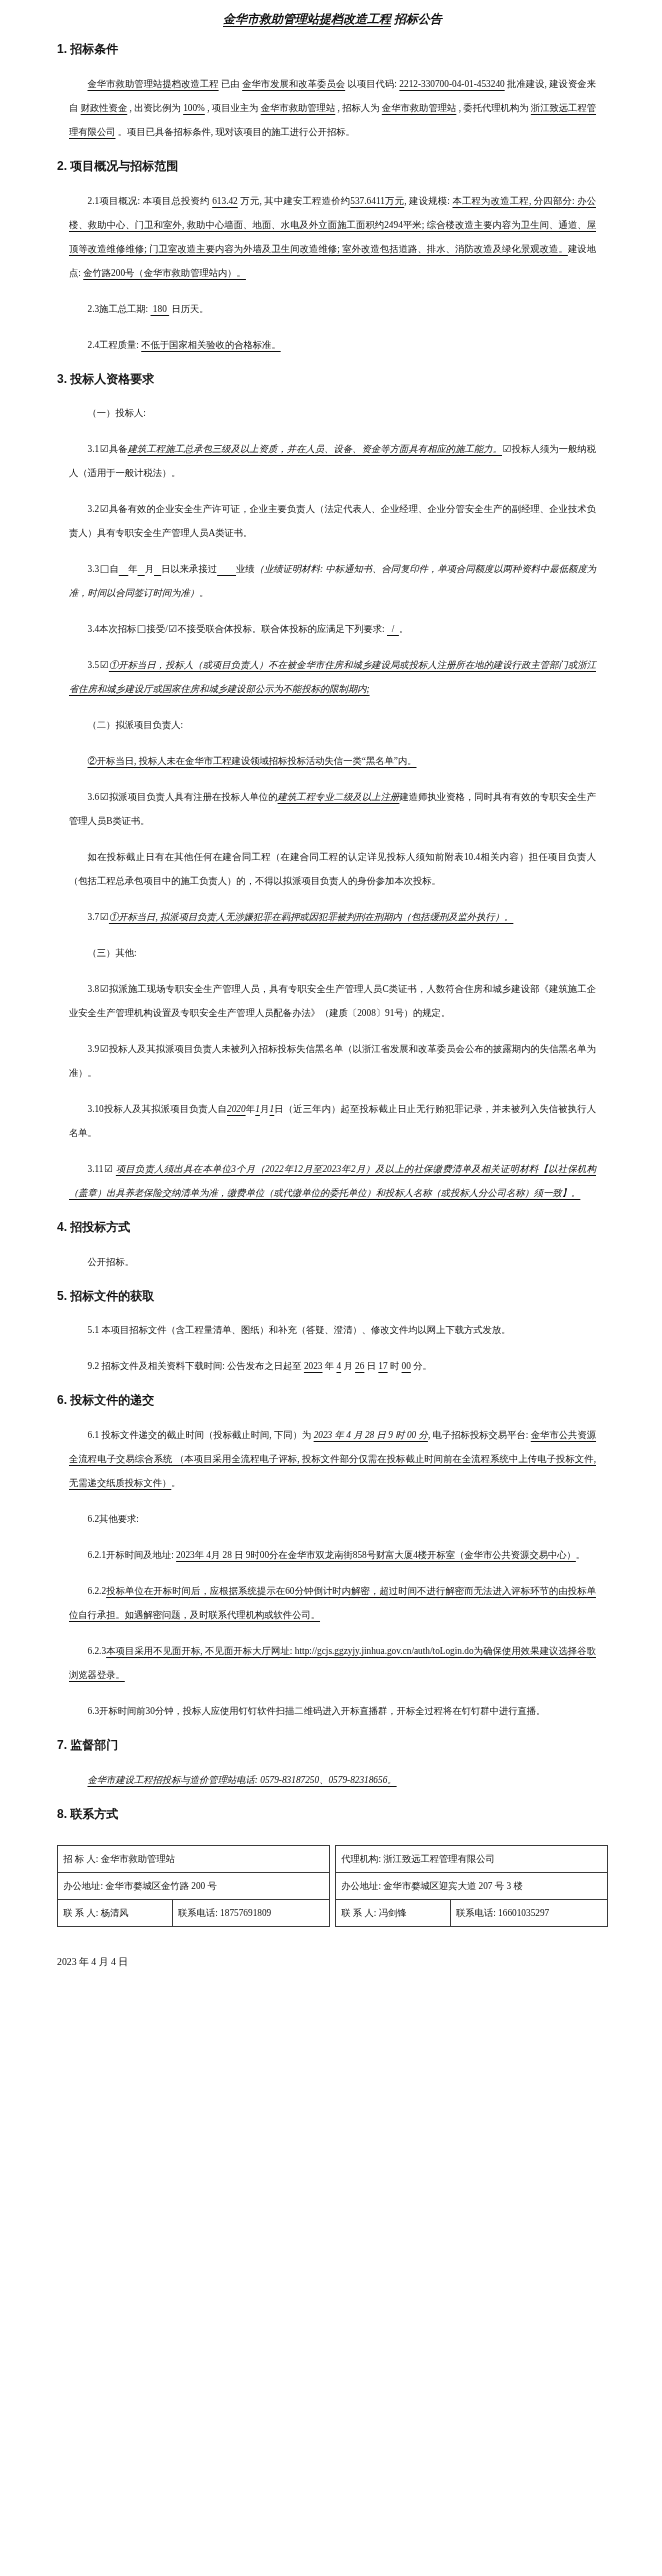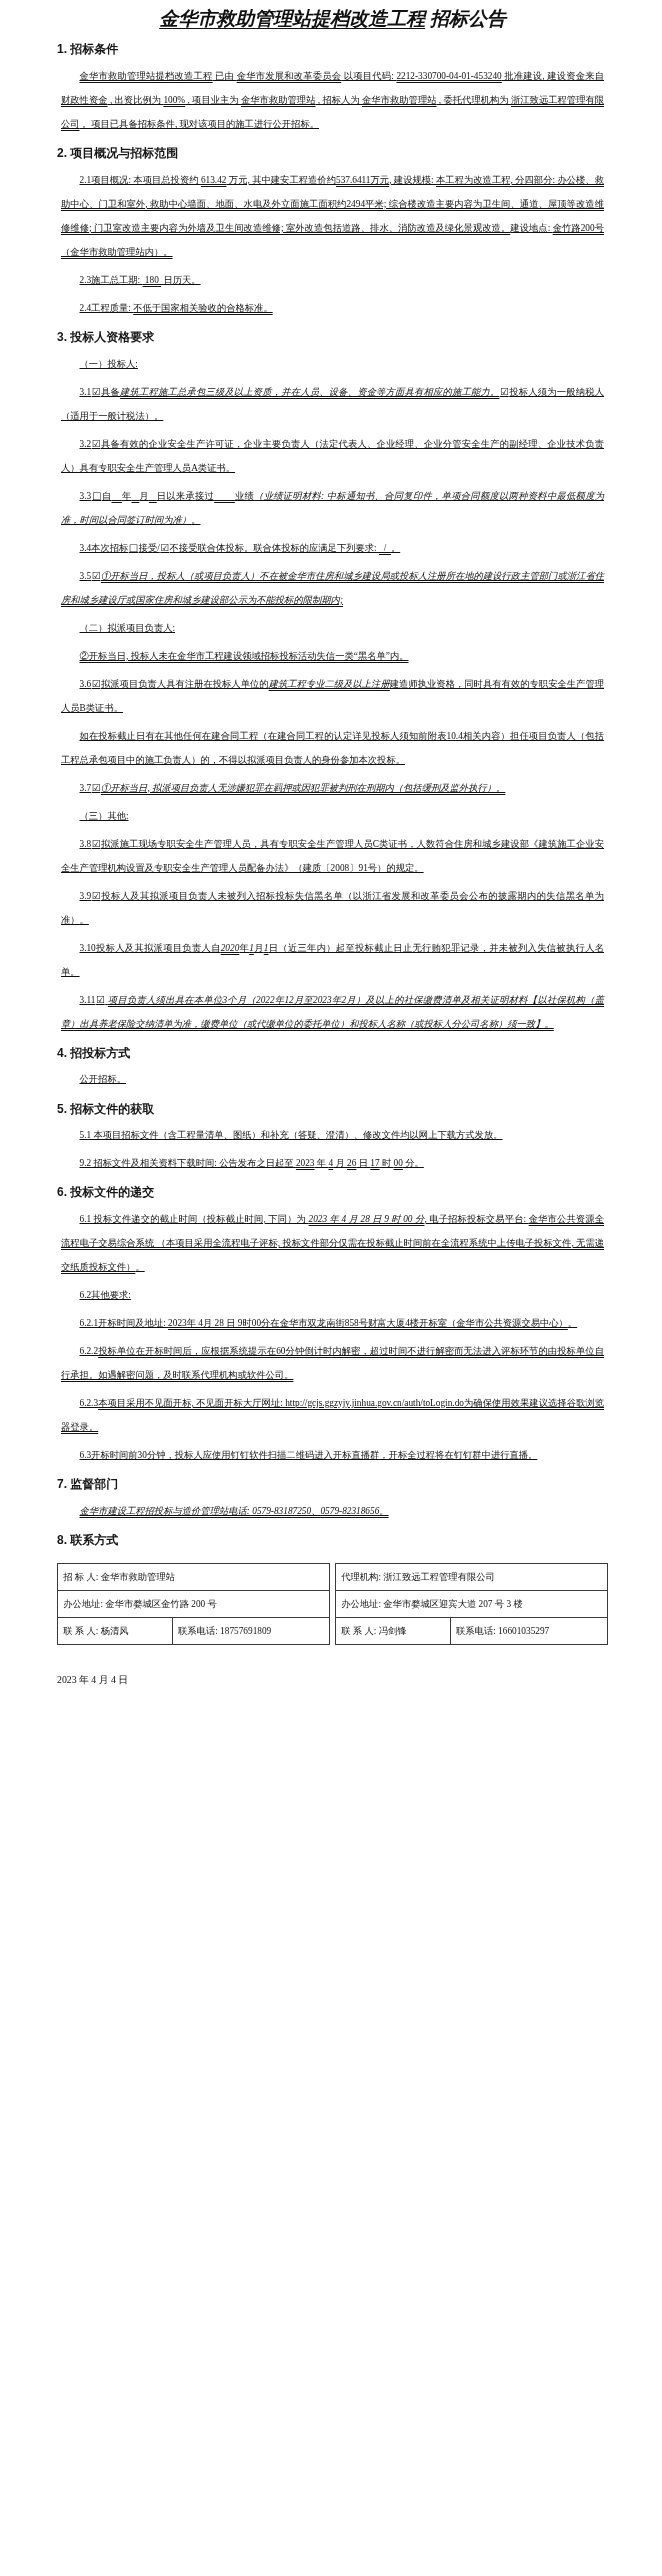--- a/index.html
+++ b/index.html
@@ -3,34 +3,34 @@
 <meta charset="utf-8">
 <style>
   html,body{margin:0;padding:0;background:#ffffff;}
   .page{
     width:662px;min-height:2878px;box-sizing:border-box;
     padding:7.2px 54px 0 57px;
     font-family:"Liberation Serif","DejaVu Serif",serif;
     color:#111;background:#fff;
   }
   .doc-title{
-    text-align:center;font-size:19px;font-weight:bold;font-style:italic;
+    text-align:center;font-size:12px;font-weight:bold;font-style:italic;
     line-height:24px;margin:0 0 8.2px 0;white-space:nowrap;
   }
   .doc-title .title-underlined{text-decoration:underline;text-underline-offset:3.1px;}
   .sec-h{
     font-family:Liberation Sans, sans-serif;
     font-weight:700;font-size:12px;line-height:20.6px;margin:7.2px 0 3.1px 0;color:#161616;
   }
-  p.para{margin:4px;font-size:9.3px;line-height:24px;text-align:justify;text-indent:18.5px;text-decoration:underline;}
+  p.para{margin:12px;font-size:9.3px;line-height:24px;text-align:justify;text-indent:18.5px;}
   span.u{text-decoration:underline;text-underline-offset:2.6px;}
   span.i{font-style:italic;}
   span.iu{font-style:italic;text-decoration:underline;text-underline-offset:2.6px;}
   span.cb{font-family:"DejaVu Sans",sans-serif;font-size:9.8px;padding:0 0.5px;}
-  .contact-table{display:flex;gap:5px;margin-top:13px;font-size:9.3px;}
+  .contact-table{display:flex;gap:5px;margin-top:21px;font-size:9.3px;}
   .ct-half{border:1px solid #3a3a3a;flex:1;background:#fff;}
   .ct-row{height:26px;display:flex;align-items:center;border-top:1px solid #3a3a3a;}
   .ct-row:first-child{border-top:none;}
   .ct-row .ct-cell{padding:0 5.2px;display:flex;align-items:center;height:100%;box-sizing:border-box;white-space:nowrap;overflow:hidden;}
   .ct-row.split .ct-cell.person{width:42%;}
   .ct-row.split .ct-cell.phone{flex:1;border-left:1px solid #3a3a3a;}
   .doc-date{font-size:9.8px;margin-top:29px;padding-right:7.2px;}
 </style>
 </head>
 <body>

